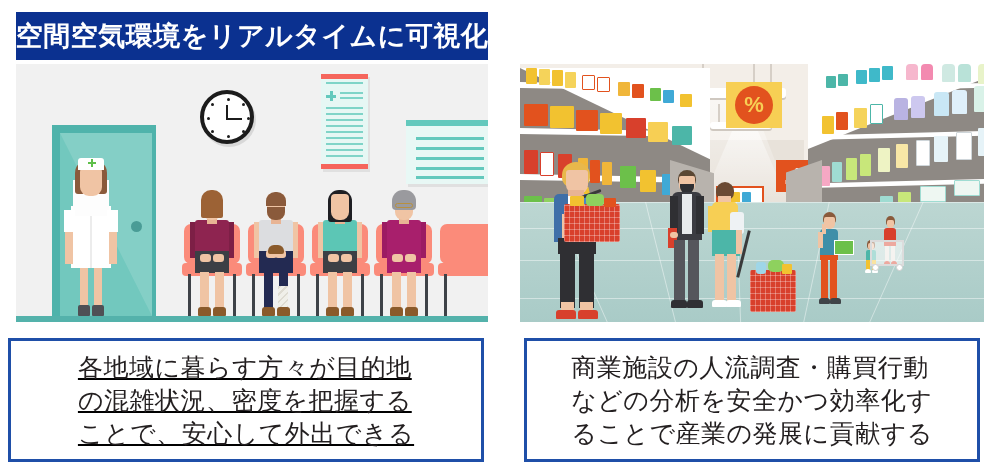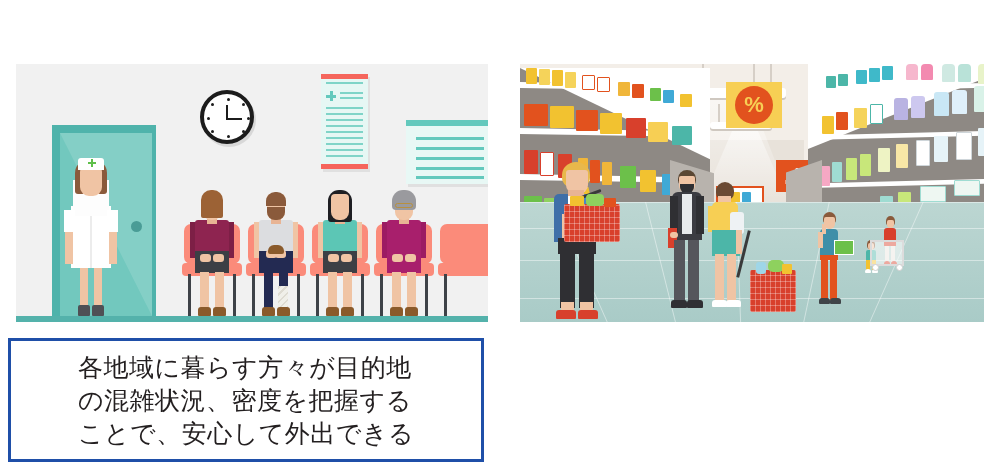--- a/index.html
+++ b/index.html
@@ -42,21 +42,21 @@
   .panel.left  .illus { left: 16px; right: 12px; }
   .panel.right .illus { left: 20px; right: 16px; }
 
   
   .caption {
     position: absolute; top: 338px; height: 124px;
     border: 3px solid #1f4fa8;
     background: #ffffff;
     display: flex; align-items: center; justify-content: center;
   }
-  .panel.left  .caption { left: 8px; right: 16px; }
+  .panel.left  .caption { left: 8px; right: 16px; text-decoration: underline; }
   .panel.right .caption { left: 24px; right: 20px; }
   .caption-text {
     color: #231f20;
     font-size: 25px;
     line-height: 1.32;
     text-align: left;
     white-space: pre-line;
     letter-spacing: 0.5px;
   }
 
@@ -221,20 +221,23 @@
   .cart { position: absolute; border: 2px solid #dcdcdc; background: rgba(255,255,255,0.55); }
   .cart-wheel { position: absolute; width: 7px; height: 7px; border-radius: 50%; background: #ffffff; border: 1.5px solid #cfcfcf; }
 </style>
 </head>
 <body>
 
 <div class="stage">
 
   <div class="panel left">
 
+    <div class="banner">
+      <span class="banner-text">空間空気環境をリアルタイムに可視化</span>
+    </div>
 
     <div class="illus">
       <div class="wall"></div>
 
       <div class="door-frame">
         <div class="door-leaf"></div>
         <div class="door-knob"></div>
       </div>
 
       <div class="nurse">
@@ -693,15 +696,20 @@
           <div class="s-shoe" style="left:32px;top:148px;width:20px;height:9px;background:#d8402c;"></div>
         </div>
         <div class="trolley-handle" style="left:52px;top:130px;width:30px;height:3px;border-radius:2px;transform:rotate(-20deg);"></div>
         <div class="basket" style="left:44px;top:140px;width:56px;height:38px;"></div>
         <div class="prod" style="left:50px;top:132px;width:14px;height:10px;background:#f2c230;"></div>
         <div class="prod" style="left:66px;top:130px;width:18px;height:12px;background:#8ed15e;border-radius:4px;"></div>
         <div class="prod" style="left:84px;top:134px;width:12px;height:9px;background:#e2521e;"></div>
       </div>
     </div>
 
+    <div class="caption">
+      <span class="caption-text">商業施設の人流調査・購買行動
+などの分析を安全かつ効率化す
+ることで産業の発展に貢献する</span>
+    </div>
   </div>
 
 </div>
 
 </body></html>

